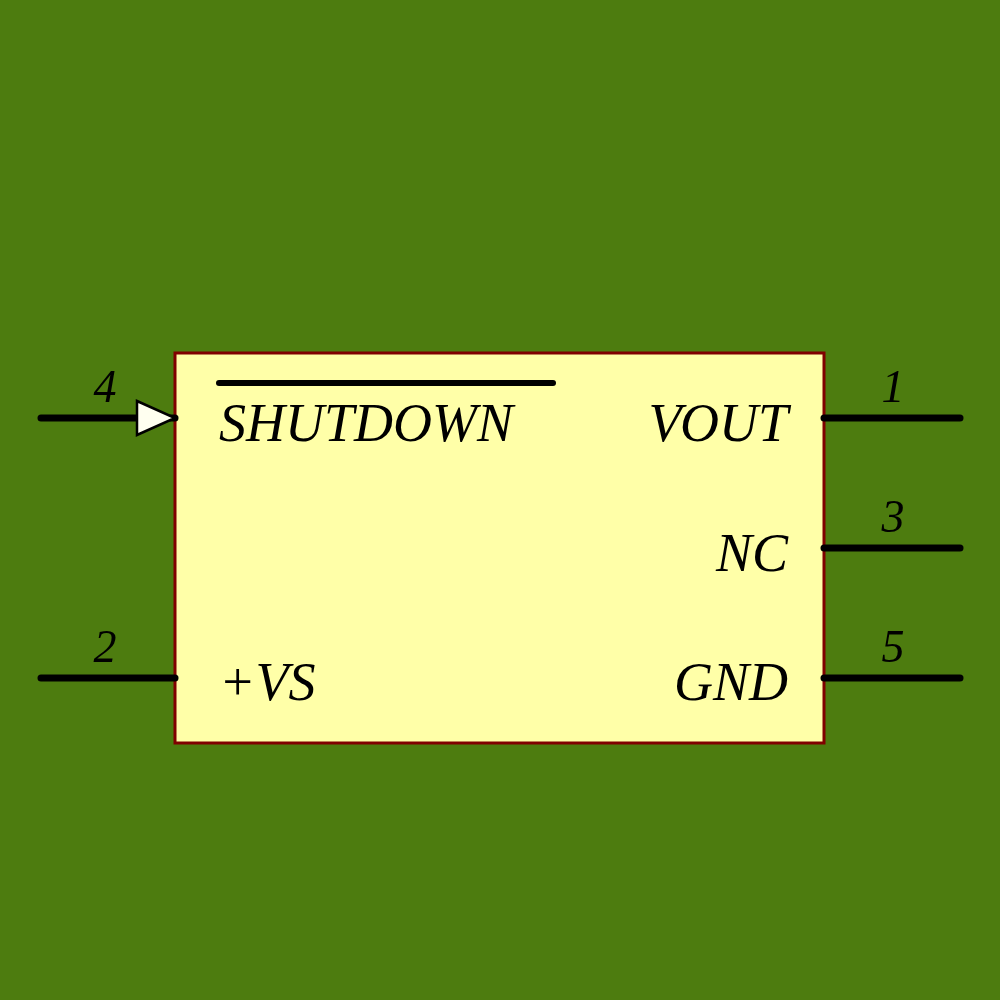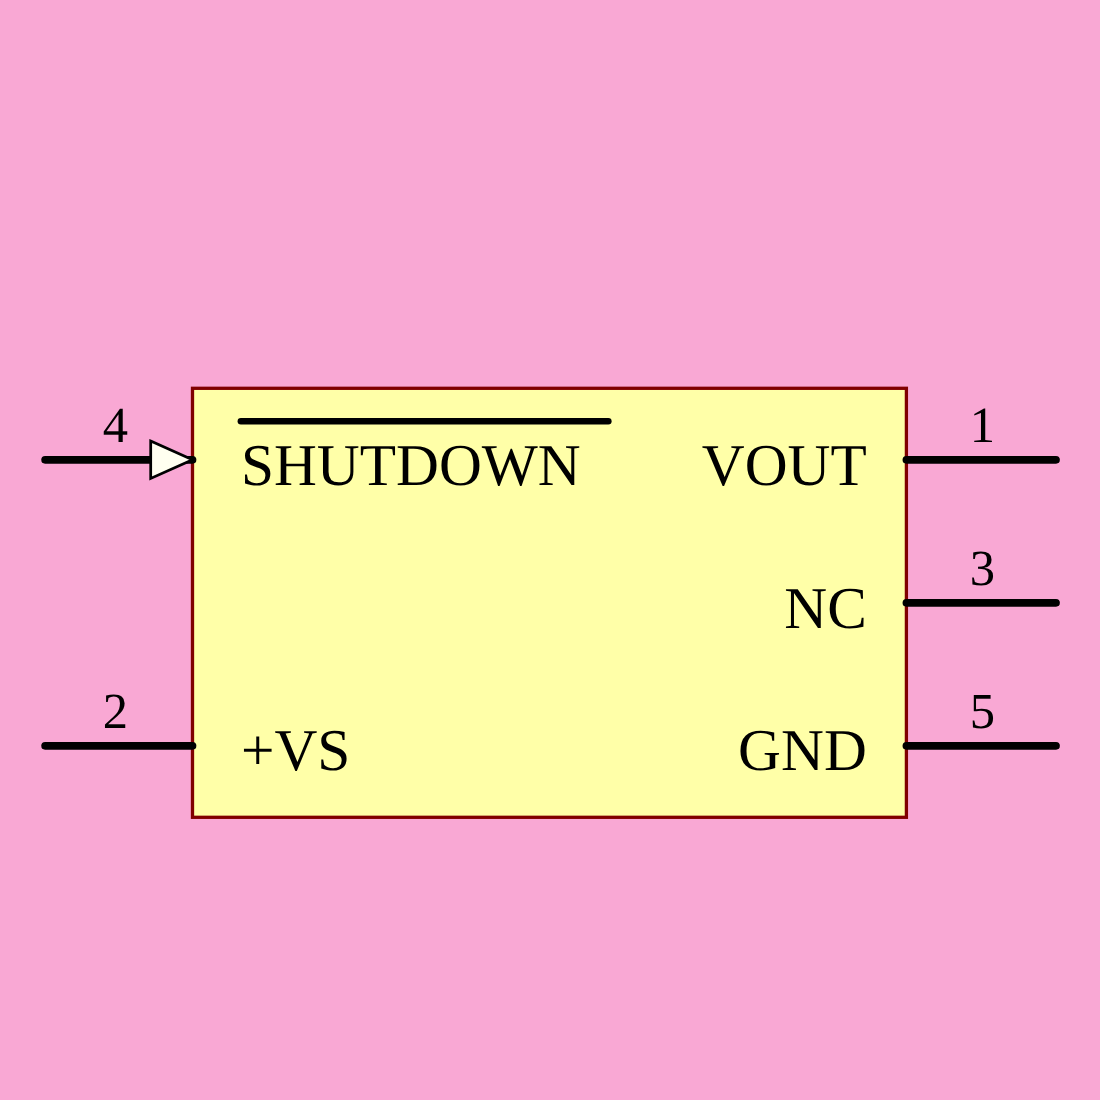--- a/index.html
+++ b/index.html
@@ -10,21 +10,22 @@
   body {
     width: 1000px;
     height: 1000px;
     font-family: "Liberation Serif", "DejaVu Serif", serif;
     overflow: hidden;
   }
   #canvas {
     position: relative;
     width: 1000px;
     height: 1000px;
-    background: #f9a8d4;
+    background: #4d7c0f;
+    font-style: italic;
   }
   svg.sheet {
     position: absolute;
     left: 0;
     top: 0;
     width: 1000px;
     height: 1000px;
     display: block;
   }
   .txt {

